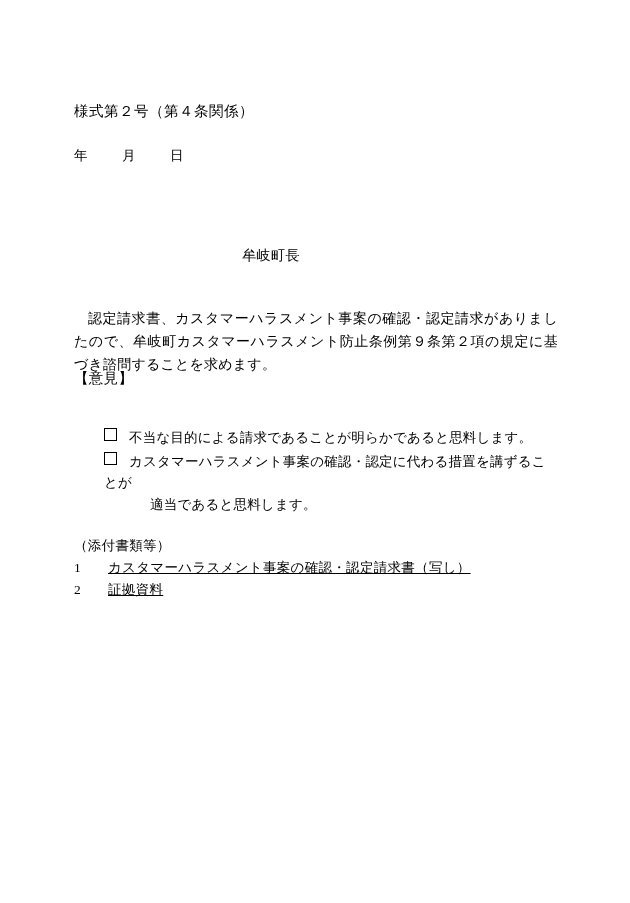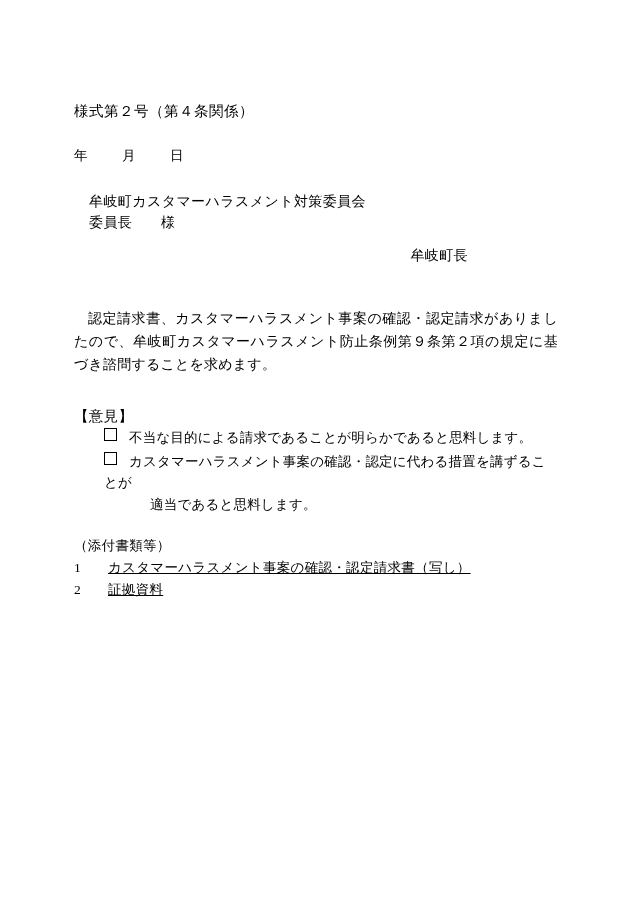--- a/index.html
+++ b/index.html
@@ -58,37 +58,37 @@
   }
   .sender {
     position: absolute;
     left: 74px;
     top: 213px;
     width: 482px;
     font-size: 14px;
     letter-spacing: 0.4px;
     padding-right: 88px;
     box-sizing: border-box;
-    text-align: right;
+    text-align: center;
   }
   .body-text {
     position: absolute;
     left: 74px;
     top: 273px;
     width: 484px;
     font-size: 14px;
     line-height: 1.65;
     letter-spacing: 0.2px;
     text-align: justify;
     text-indent: 1em;
   }
   .opinion-head {
     position: absolute;
     left: 74px;
-    top: 373px;
+    top: 335px;
     font-size: 14.5px;
     letter-spacing: 0.3px;
   }
   .checklist {
     position: absolute;
     left: 104px;
     top: 393px;
     width: 450px;
     font-size: 13.5px;
     line-height: 1.6;
@@ -143,24 +143,20 @@
 <body>
 
 <div class="page">
 
   <div class="form-no">様式第２号（第４条関係）</div>
 
   <div class="date-line">
     <span>年</span><span class="gap"></span><span>月</span><span class="gap"></span><span>日</span>
   </div>
 
-  <div class="addressee">
-    <div>牟岐町カスタマーハラスメント対策委員会</div>
-    <div class="line2">委員長　　様</div>
-  </div>
 
   <div class="sender">牟岐町長</div>
 
   <div class="body-text">認定請求書、カスタマーハラスメント事案の確認・認定請求がありましたので、牟岐町カスタマーハラスメント防止条例第９条第２項の規定に基づき諮問することを求めます。</div>
 
   <div class="opinion-head">【意見】</div>
 
   <div class="checklist">
     <div class="check-item">
       <span class="cb"></span><span class="txt">不当な目的による請求であることが明らかであると思料します。</span>

